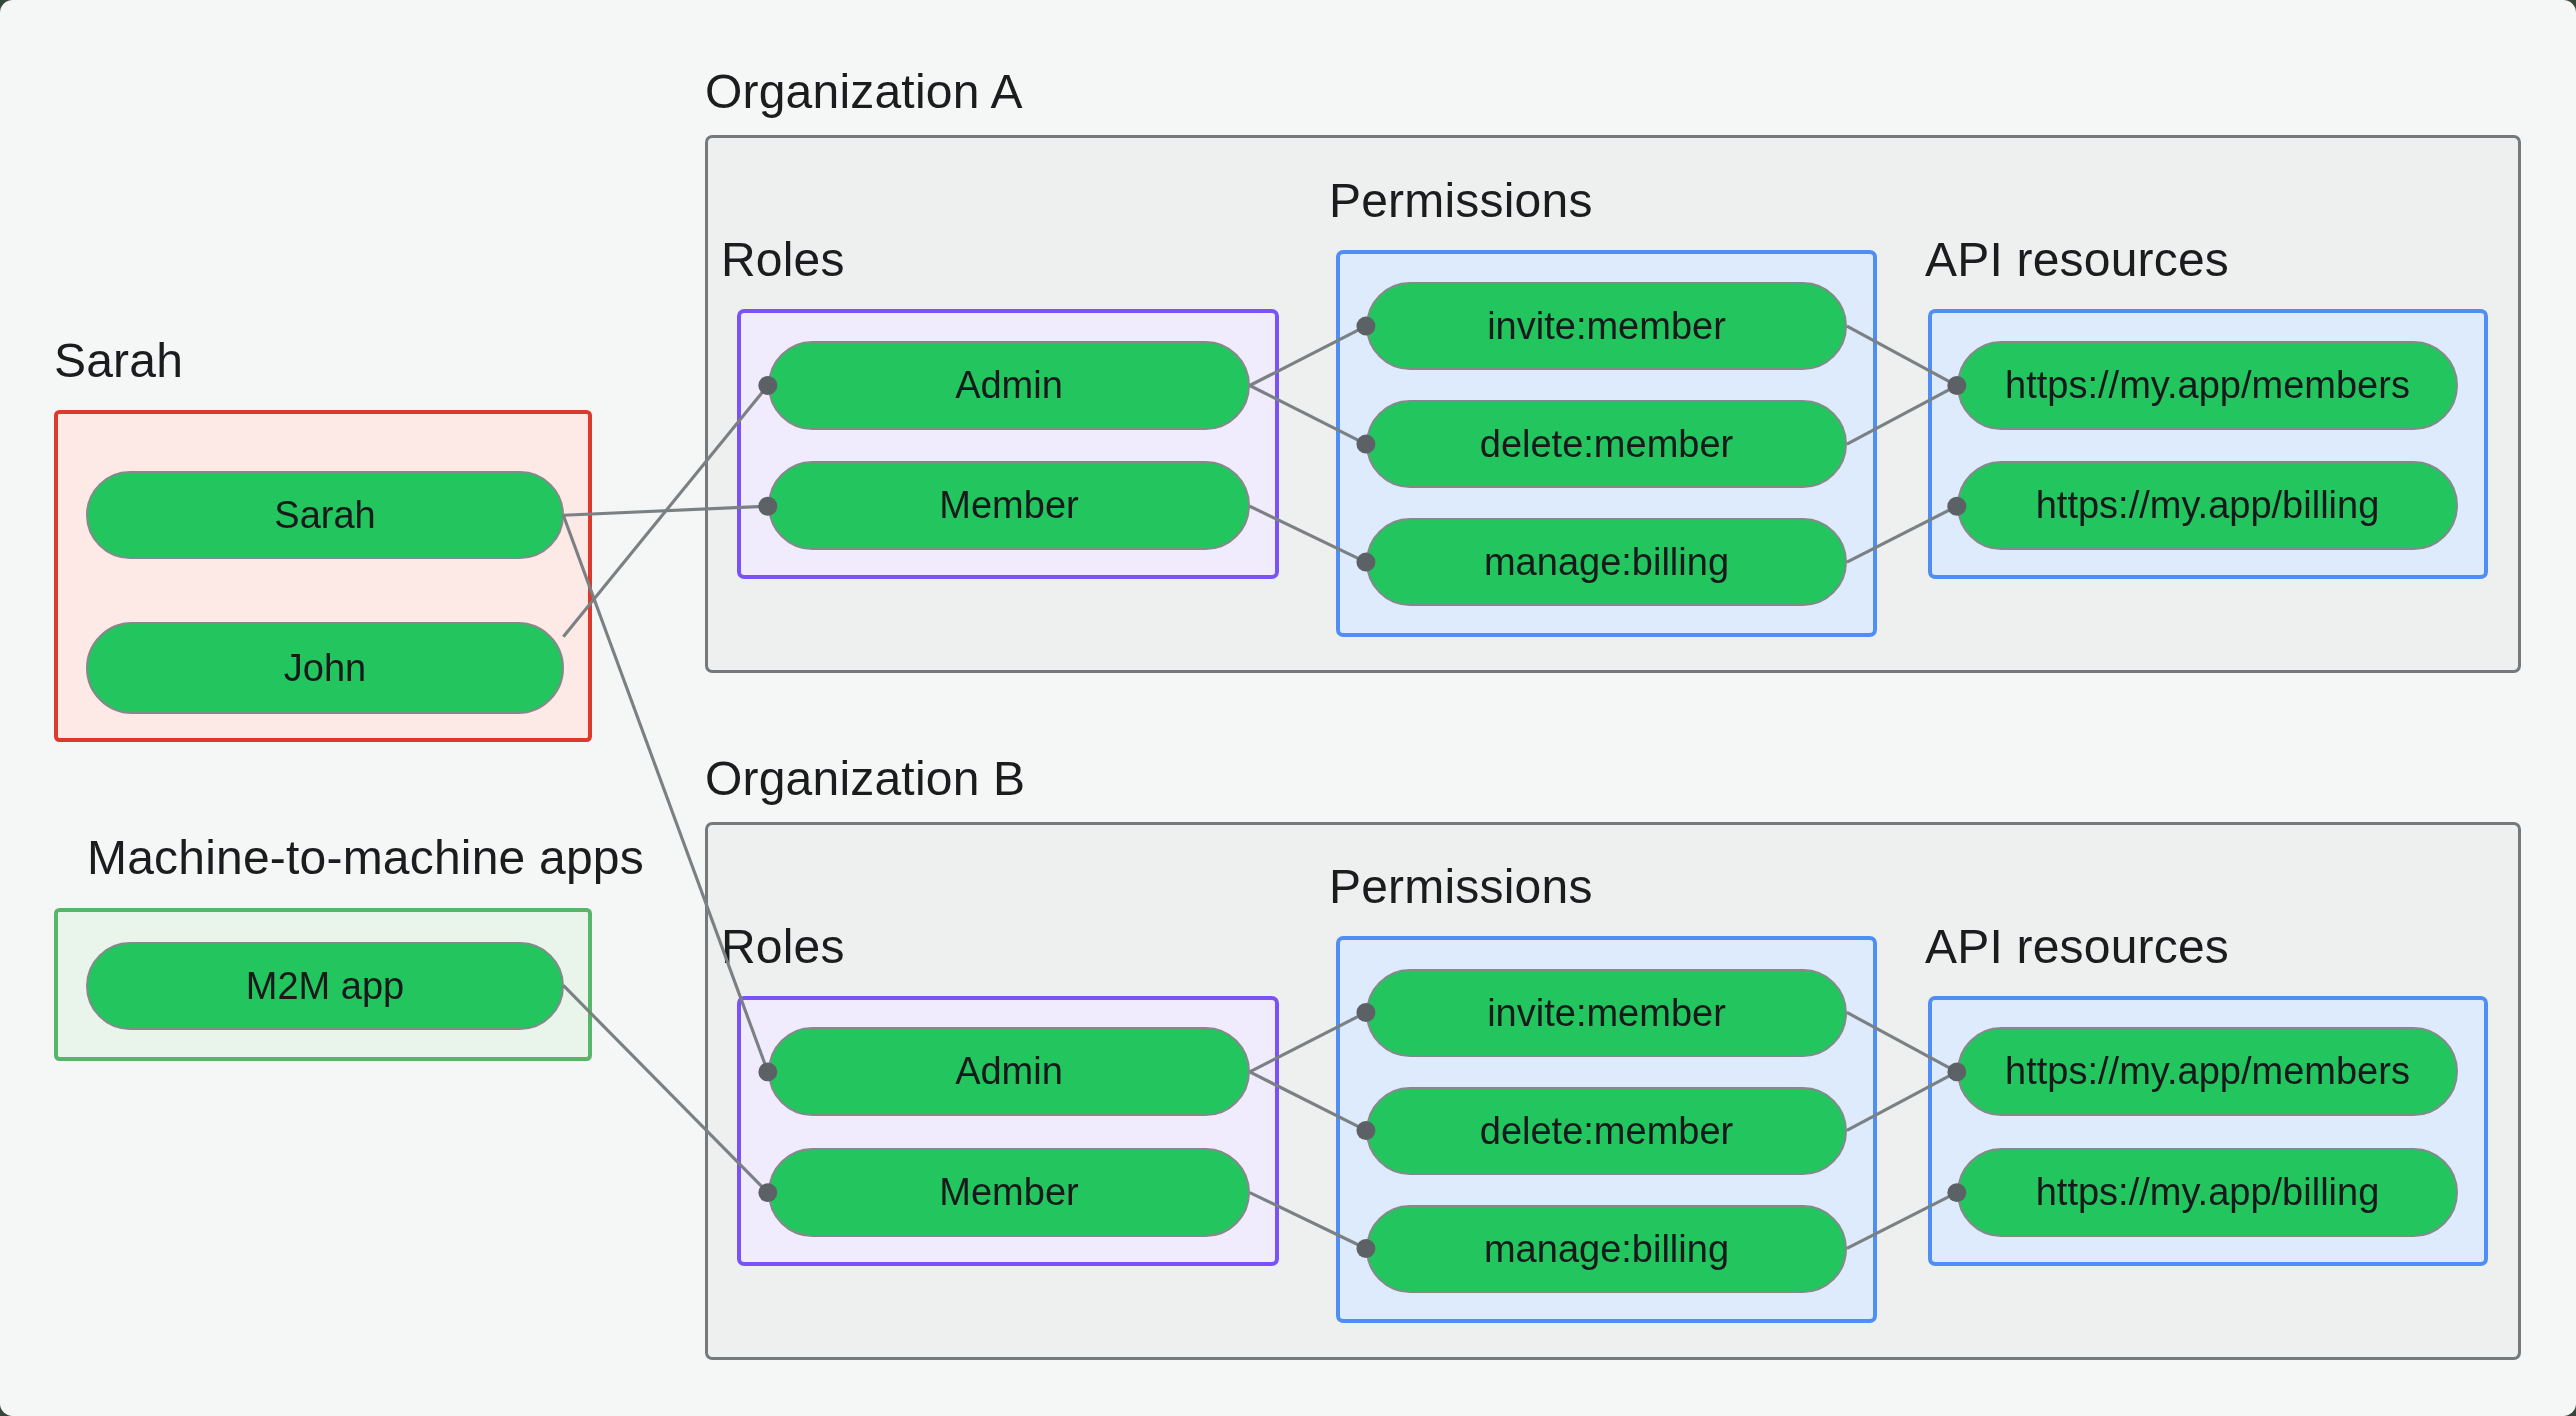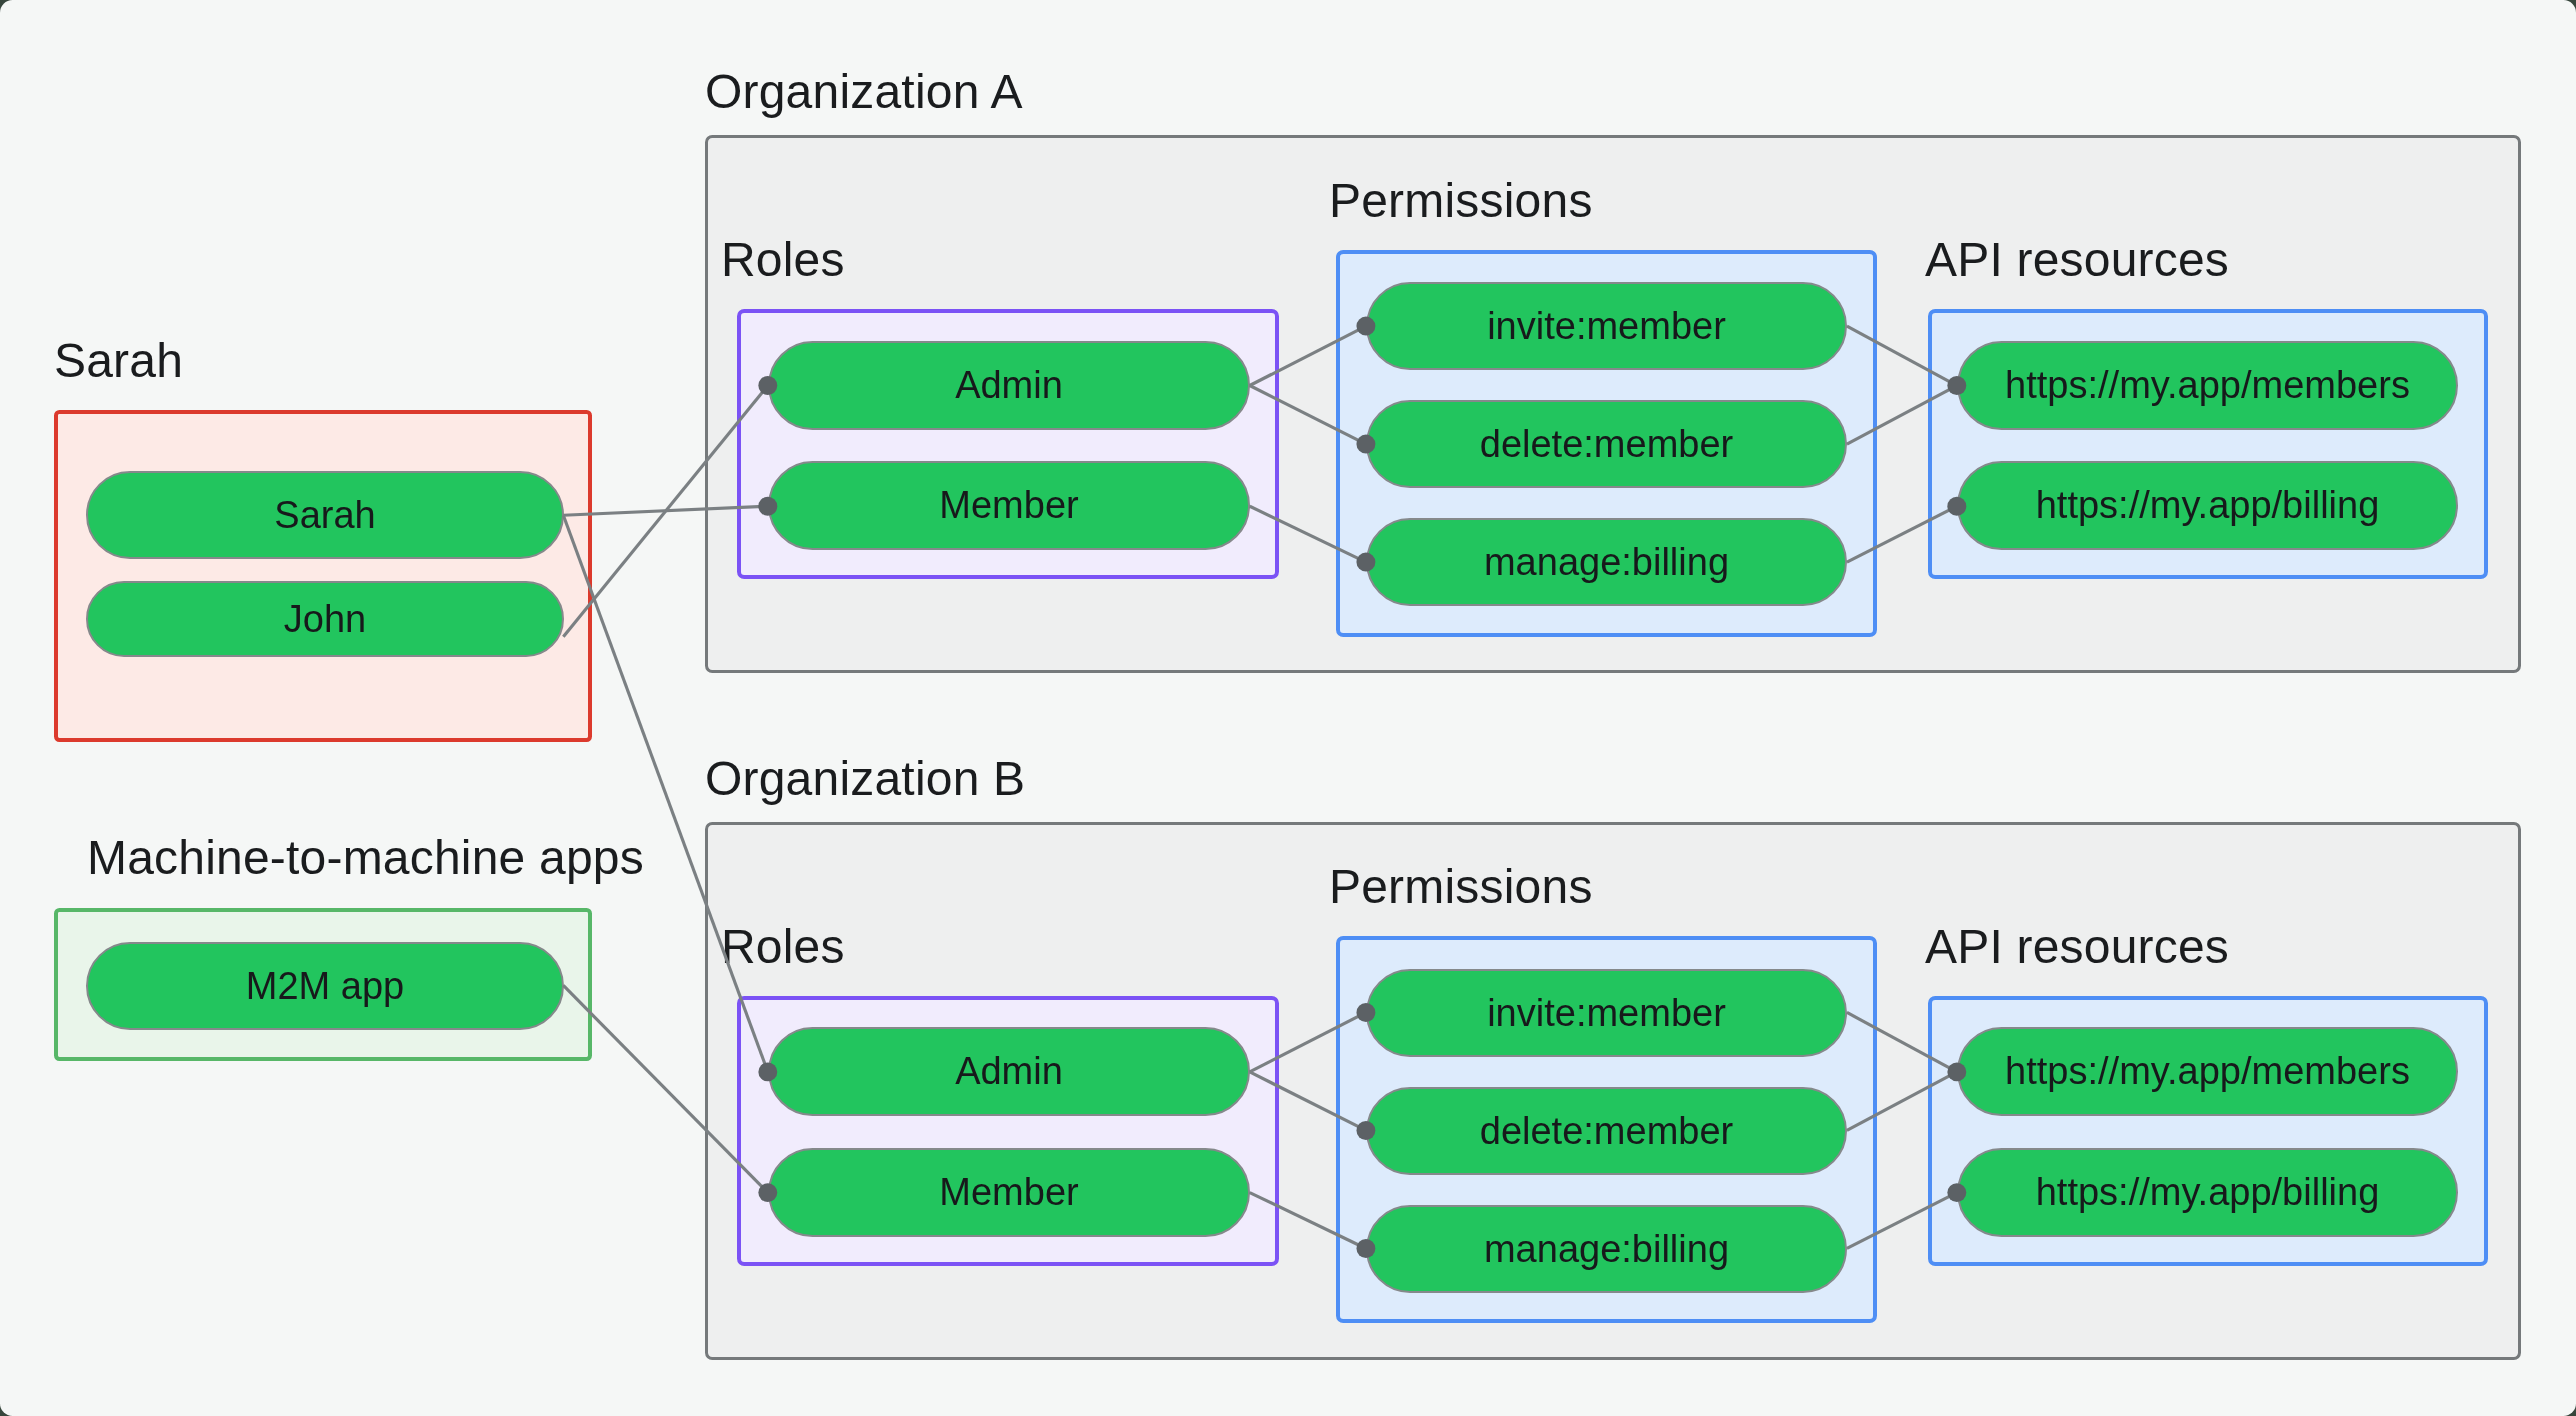--- a/index.html
+++ b/index.html
@@ -29,21 +29,21 @@
 </head>
 <body>
 
 <div class="page">
 
   <div class="lbl" style="left:54px;top:337px;">Sarah</div>
   <div class="gbox users-box" style="left:54px;top:410px;width:538px;height:332px;"></div>
   <div class="pill" style="left:86px;top:471px;width:478px;height:88px;">
     <span>Sarah</span>
   </div>
-  <div class="pill" style="left:86px;top:581px;width:478px;height:76px;">
+  <div class="pill" style="left:86px;top:622px;width:478px;height:92px;">
     <span>John</span>
   </div>
 
   <div class="lbl" style="left:54px;top:834px;margin-left:33px;">Machine-to-machine apps</div>
   <div class="gbox m2m-box" style="left:54px;top:908px;width:538px;height:153px;"></div>
   <div class="pill" style="left:86px;top:942px;width:478px;height:88px;text-align:right;">
     <span>M2M app</span>
   </div>
 
   <div class="lbl" style="left:705px;top:68px;">Organization A</div>

